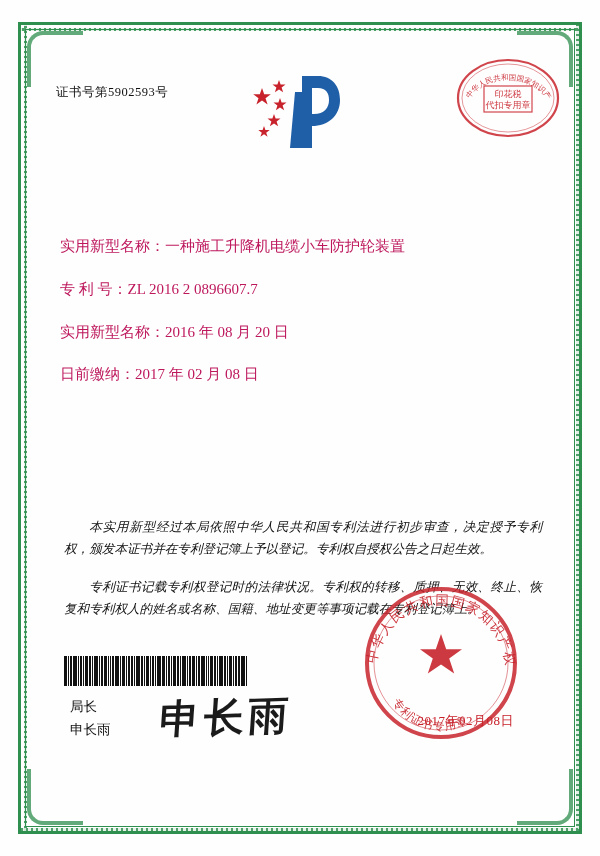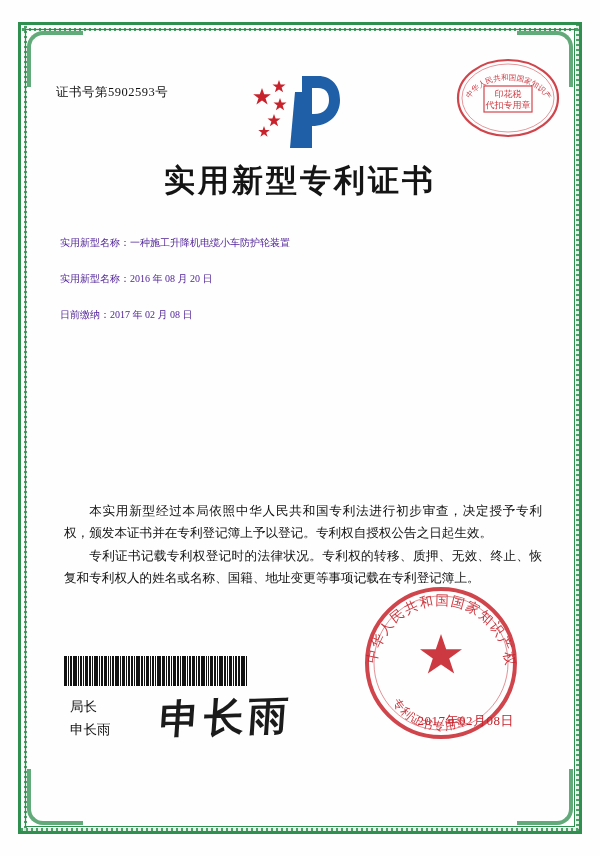--- a/index.html
+++ b/index.html
@@ -140,22 +140,22 @@
     font-family: "DejaVu Serif", "Liberation Serif", serif;
   }
 
   .fields {
     position: absolute;
     left: 18px;
     right: 10px;
     top: 188px;
   }
   .field-row {
-    font-size: 10px;
-    color: #4c1d95;
+    font-size: 15px;
+    color: #be185d;
     margin-bottom: 22.5px;
     line-height: 1.35;
     white-space: nowrap;
   }
   .field-label {
     display: inline;
   }
   .field-value {
     display: inline;
   }
@@ -164,22 +164,23 @@
     position: absolute;
     left: 22px;
     right: 16px;
     top: 452px;
     font-size: 12.6px;
     line-height: 1.75;
     color: #111;
     text-align: justify;
   }
   .body-text p {
-    margin: 0 0 1px 0;
+    margin: 16px 0 1px 0;
     text-indent: 2em;
+    font-style: italic;
   }
 
   
   .barcode {
     position: absolute;
     left: 22px;
     top: 608px;
     width: 210px;
     height: 30px;
   }
@@ -280,25 +281,27 @@
         <path id="tr-arc" d="M 14 46 A 42 32 0 0 1 94 46" fill="none"></path>
         <text font-size="7.5" fill="#c8232c" font-family="DejaVu Serif, serif" opacity="0.9">
           <textPath href="#tr-arc" startOffset="4%">中华人民共和国国家知识产权局</textPath>
         </text>
         <rect x="30" y="30" width="48" height="26" fill="none" stroke="#c8232c" stroke-width="1.2" opacity="0.85"></rect>
         <text x="54" y="41" text-anchor="middle" font-size="9" fill="#c8232c" font-family="DejaVu Serif, serif" opacity="0.9">印花税</text>
         <text x="54" y="52" text-anchor="middle" font-size="9" fill="#c8232c" font-family="DejaVu Serif, serif" opacity="0.9">代扣专用章</text>
       </svg>
     </div>
 
-    <div class="title">实用新型专利证书</div>
 
     <div class="fields">
       <div class="field-row">
         <span class="field-label">实用新型名称：</span><span class="field-value">一种施工升降机电缆小车防护轮装置</span>
+      </div>
+      <div class="field-row">
+        <span class="field-label">专 利 号：</span><span class="field-value">ZL 2016 2 0896607.7</span>
       </div>
       <div class="field-row">
         <span class="field-label">实用新型名称：</span><span class="field-value">2016 年 08 月 20 日</span>
       </div>
       <div class="field-row">
         <span class="field-label">日前缴纳：</span><span class="field-value">2017 年 02 月 08 日</span>
       </div>
     </div>
 
     <div class="body-text">

